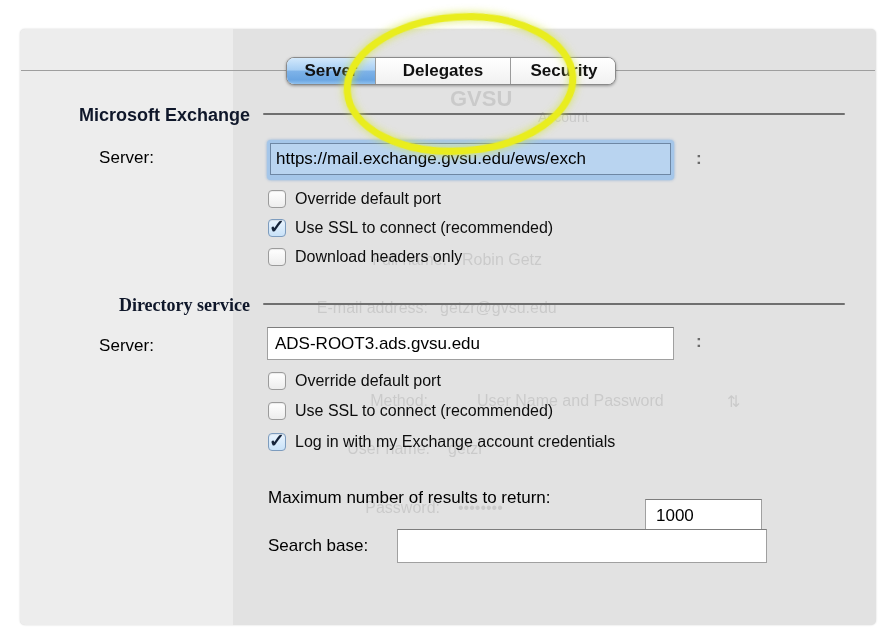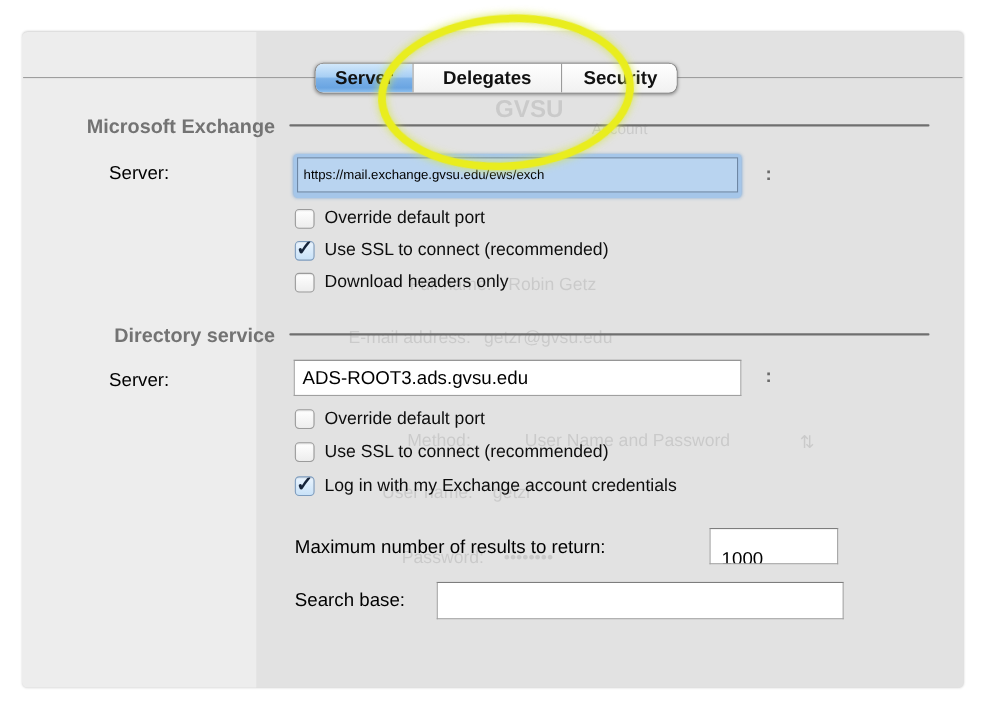--- a/index.html
+++ b/index.html
@@ -18,26 +18,26 @@
   .tabs{position:absolute;left:286px;top:57px;width:330px;height:28px;display:flex;background:#ffffff;border:1px solid #8a8a8a;border-radius:8px;box-sizing:border-box;box-shadow:0 1px 3px rgba(0,0,0,.35);overflow:hidden;z-index:3;}
   .tab{flex:0 0 auto;text-align:center;font-weight:bold;font-size:17px;line-height:26px;color:#111;background:linear-gradient(180deg,#ffffff,#f1f1f1);cursor:default;}
   .tab + .tab{border-left:1px solid #9b9b9b;}
   .tab.selected{background:linear-gradient(180deg,#d2e8fb 0%,#a8cff4 45%,#7db2e8 52%,#6aa5e2 84%,#8fc0ee 100%);}
 
   
   .annot{position:absolute;left:328px;top:3px;width:268px;height:168px;z-index:6;pointer-events:none;}
 
   
   .row-label{position:absolute;left:20px;width:213px;text-align:center;font-size:17px;color:#000;white-space:nowrap;}
-  .section-title{position:absolute;left:20px;width:230px;text-align:right;font-weight:bold;font-size:18px;color:#737373;white-space:nowrap;}
+  .section-title{position:absolute;left:20px;width:230px;text-align:right;font-weight:bold;font-size:18px;color:#0f172a;white-space:nowrap;}
   .rule{position:absolute;left:263px;width:582px;height:2px;background:#6f6f6f;border-radius:1px;}
 
   
   .focus-ring{position:absolute;background:#a5c6e9;border-radius:4px;padding:3px;box-shadow:0 0 3px rgba(120,165,215,.9);box-sizing:border-box;}
-  .field-inner{height:32px;background:#b9d4f0;border:1px solid #6e87a4;box-sizing:border-box;font-size:12px;line-height:30px;color:#000;padding:0 5px;white-space:nowrap;overflow:hidden;}
+  .field-inner{height:32px;background:#b9d4f0;border:1px solid #6e87a4;box-sizing:border-box;font-size:17px;line-height:30px;color:#000;padding:0 5px;white-space:nowrap;overflow:hidden;}
   .plain-field{position:absolute;background:#fff;border:1px solid #a0a0a0;border-top-color:#7d7d7d;box-sizing:border-box;font-size:17px;color:#000;white-space:nowrap;overflow:hidden;}
   .port-field{position:absolute;width:120px;height:32px;background:#fff;border:1px solid #b3b3b3;border-top-color:#949494;box-sizing:border-box;font-size:17px;line-height:30px;color:#8c8c8c;padding-left:12px;}
   .colon{position:absolute;font-size:17px;color:#6b6b6b;font-weight:bold;}
 
   
   .cb-row{position:absolute;display:flex;align-items:center;height:20px;}
   .cb{width:18px;height:18px;border:1px solid #9b9b9b;border-radius:4px;background:linear-gradient(#ffffff,#ededed);box-sizing:border-box;font-size:19px;font-weight:bold;line-height:14px;color:#16243a;text-align:center;overflow:visible;box-shadow:inset 0 1px 1px rgba(0,0,0,.08);}
   .cb:not(:empty){background:linear-gradient(#eaf4fe,#c9e2f8);border-color:#7d9cbe;}
   .cb-label{margin-left:9px;font-size:16px;color:#0d0d0d;white-space:nowrap;}
 </style>
@@ -90,38 +90,38 @@
   </div>
   <div class="cb-row" style="left:268px;top:218px;">
     <span class="cb">✓</span>
     <span class="cb-label">Use SSL to connect (recommended)</span>
   </div>
   <div class="cb-row" style="left:268px;top:247px;">
     <span class="cb"></span>
     <span class="cb-label">Download headers only</span>
   </div>
 
-  <div class="section-title" style="top:295px;">Directory service</div>
+  <div class="section-title" style="top:295px;font-family:Liberation Serif, serif;">Directory service</div>
   <div class="rule" style="top:303px;"></div>
 
   <div class="row-label" style="top:336px;">Server:</div>
   <div class="plain-field" style="left:267px;top:327px;width:407px;height:33px;line-height:31px;padding:0 7px;">ADS-ROOT3.ads.gvsu.edu</div>
   <div class="colon" style="left:696px;top:332px;">:</div>
 
   <div class="cb-row" style="left:268px;top:371px;">
     <span class="cb"></span>
     <span class="cb-label">Override default port</span>
   </div>
   <div class="cb-row" style="left:268px;top:401px;">
     <span class="cb"></span>
     <span class="cb-label">Use SSL to connect (recommended)</span>
   </div>
   <div class="cb-row" style="left:268px;top:432px;">
     <span class="cb">✓</span>
     <span class="cb-label">Log in with my Exchange account credentials</span>
   </div>
 
   <div class="row-label" style="left:268px;top:488px;width:auto;text-align:left;">Maximum number of results to return:</div>
-  <div class="plain-field" style="left:645px;top:480px;width:117px;height:33px;line-height:31px;padding:12px 10px;">1000</div>
+  <div class="plain-field" style="left:645px;top:499px;width:117px;height:33px;line-height:31px;padding:0 10px;">1000</div>
 
   <div class="row-label" style="left:268px;top:536px;width:auto;text-align:left;">Search base:</div>
   <div class="plain-field" style="left:397px;top:529px;width:370px;height:34px;line-height:32px;padding:0 7px;"></div>
 </div>
 
 </body></html>

